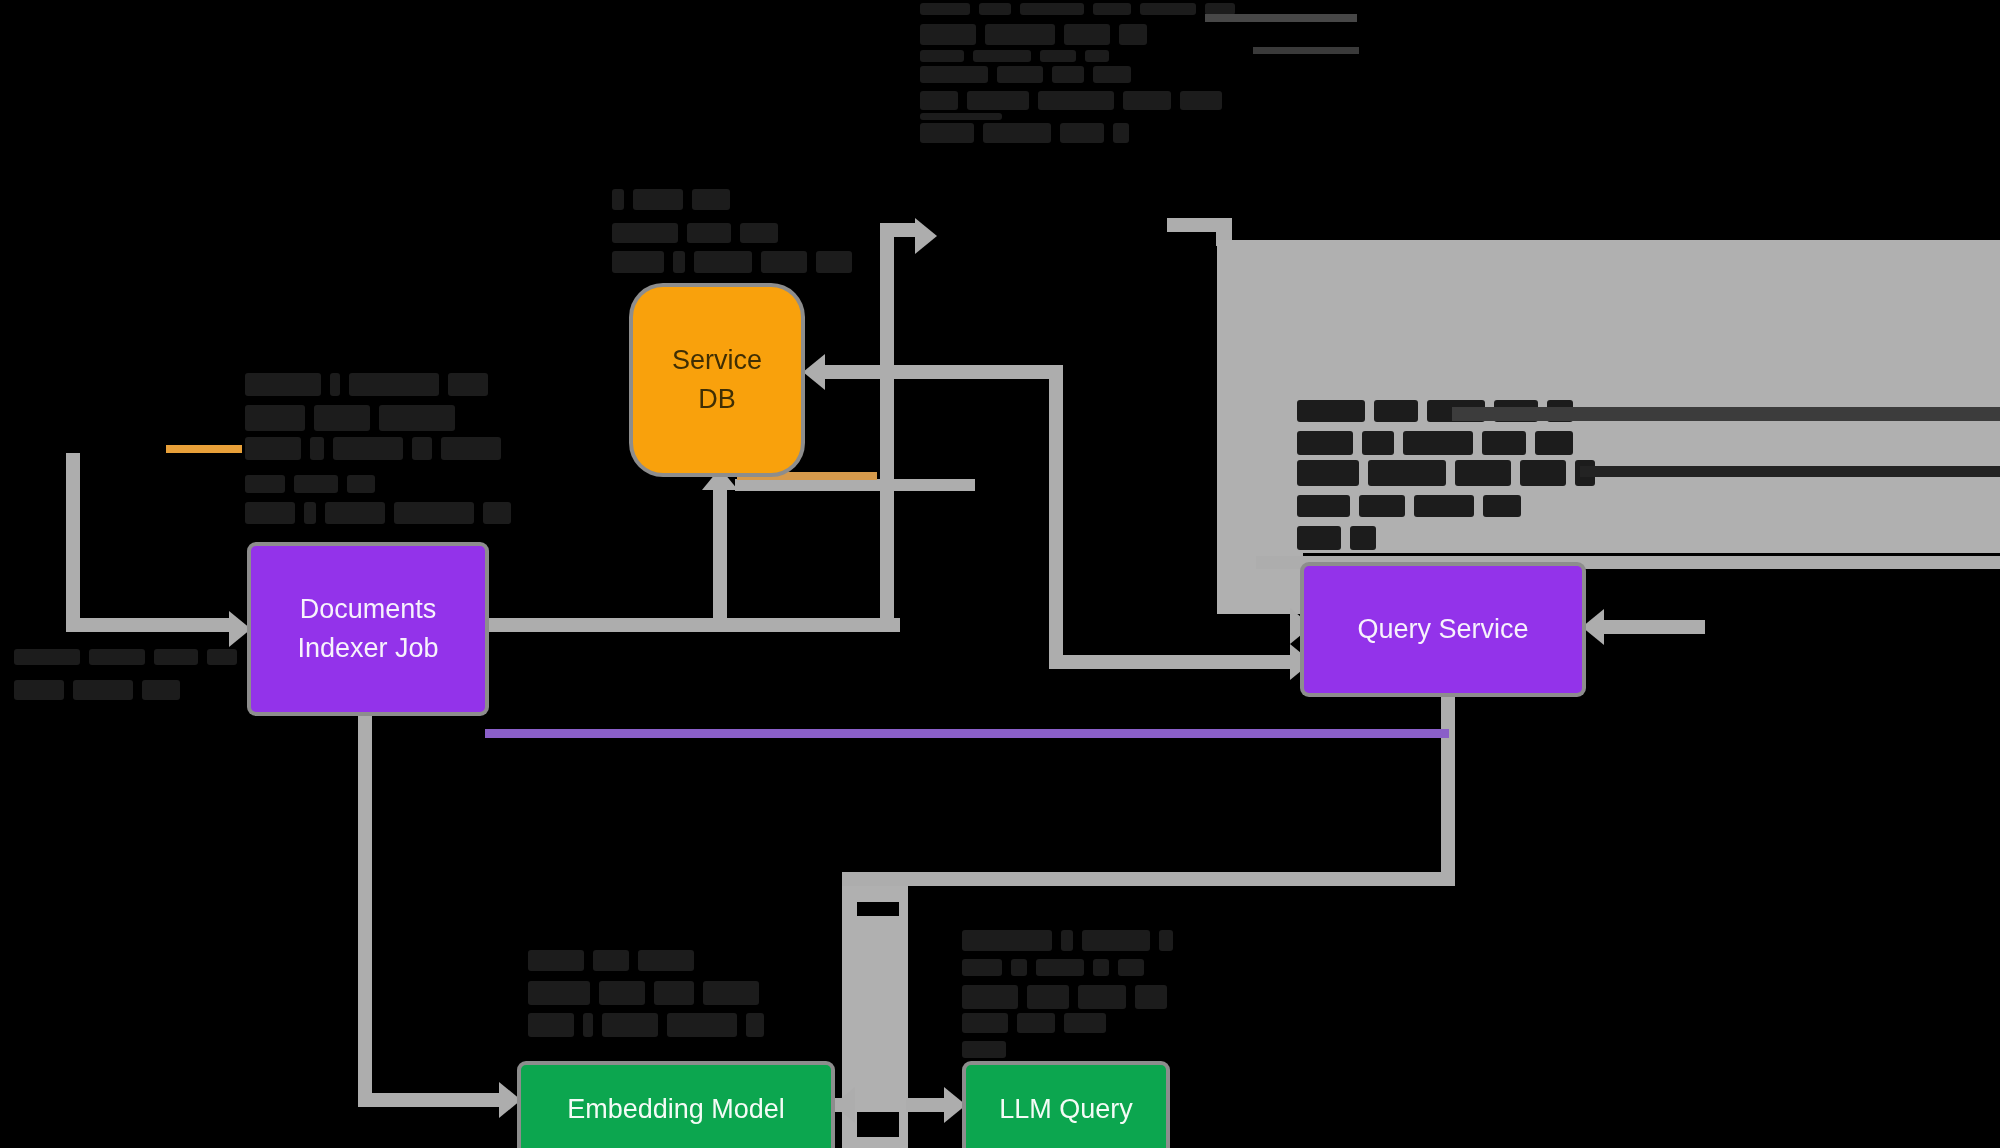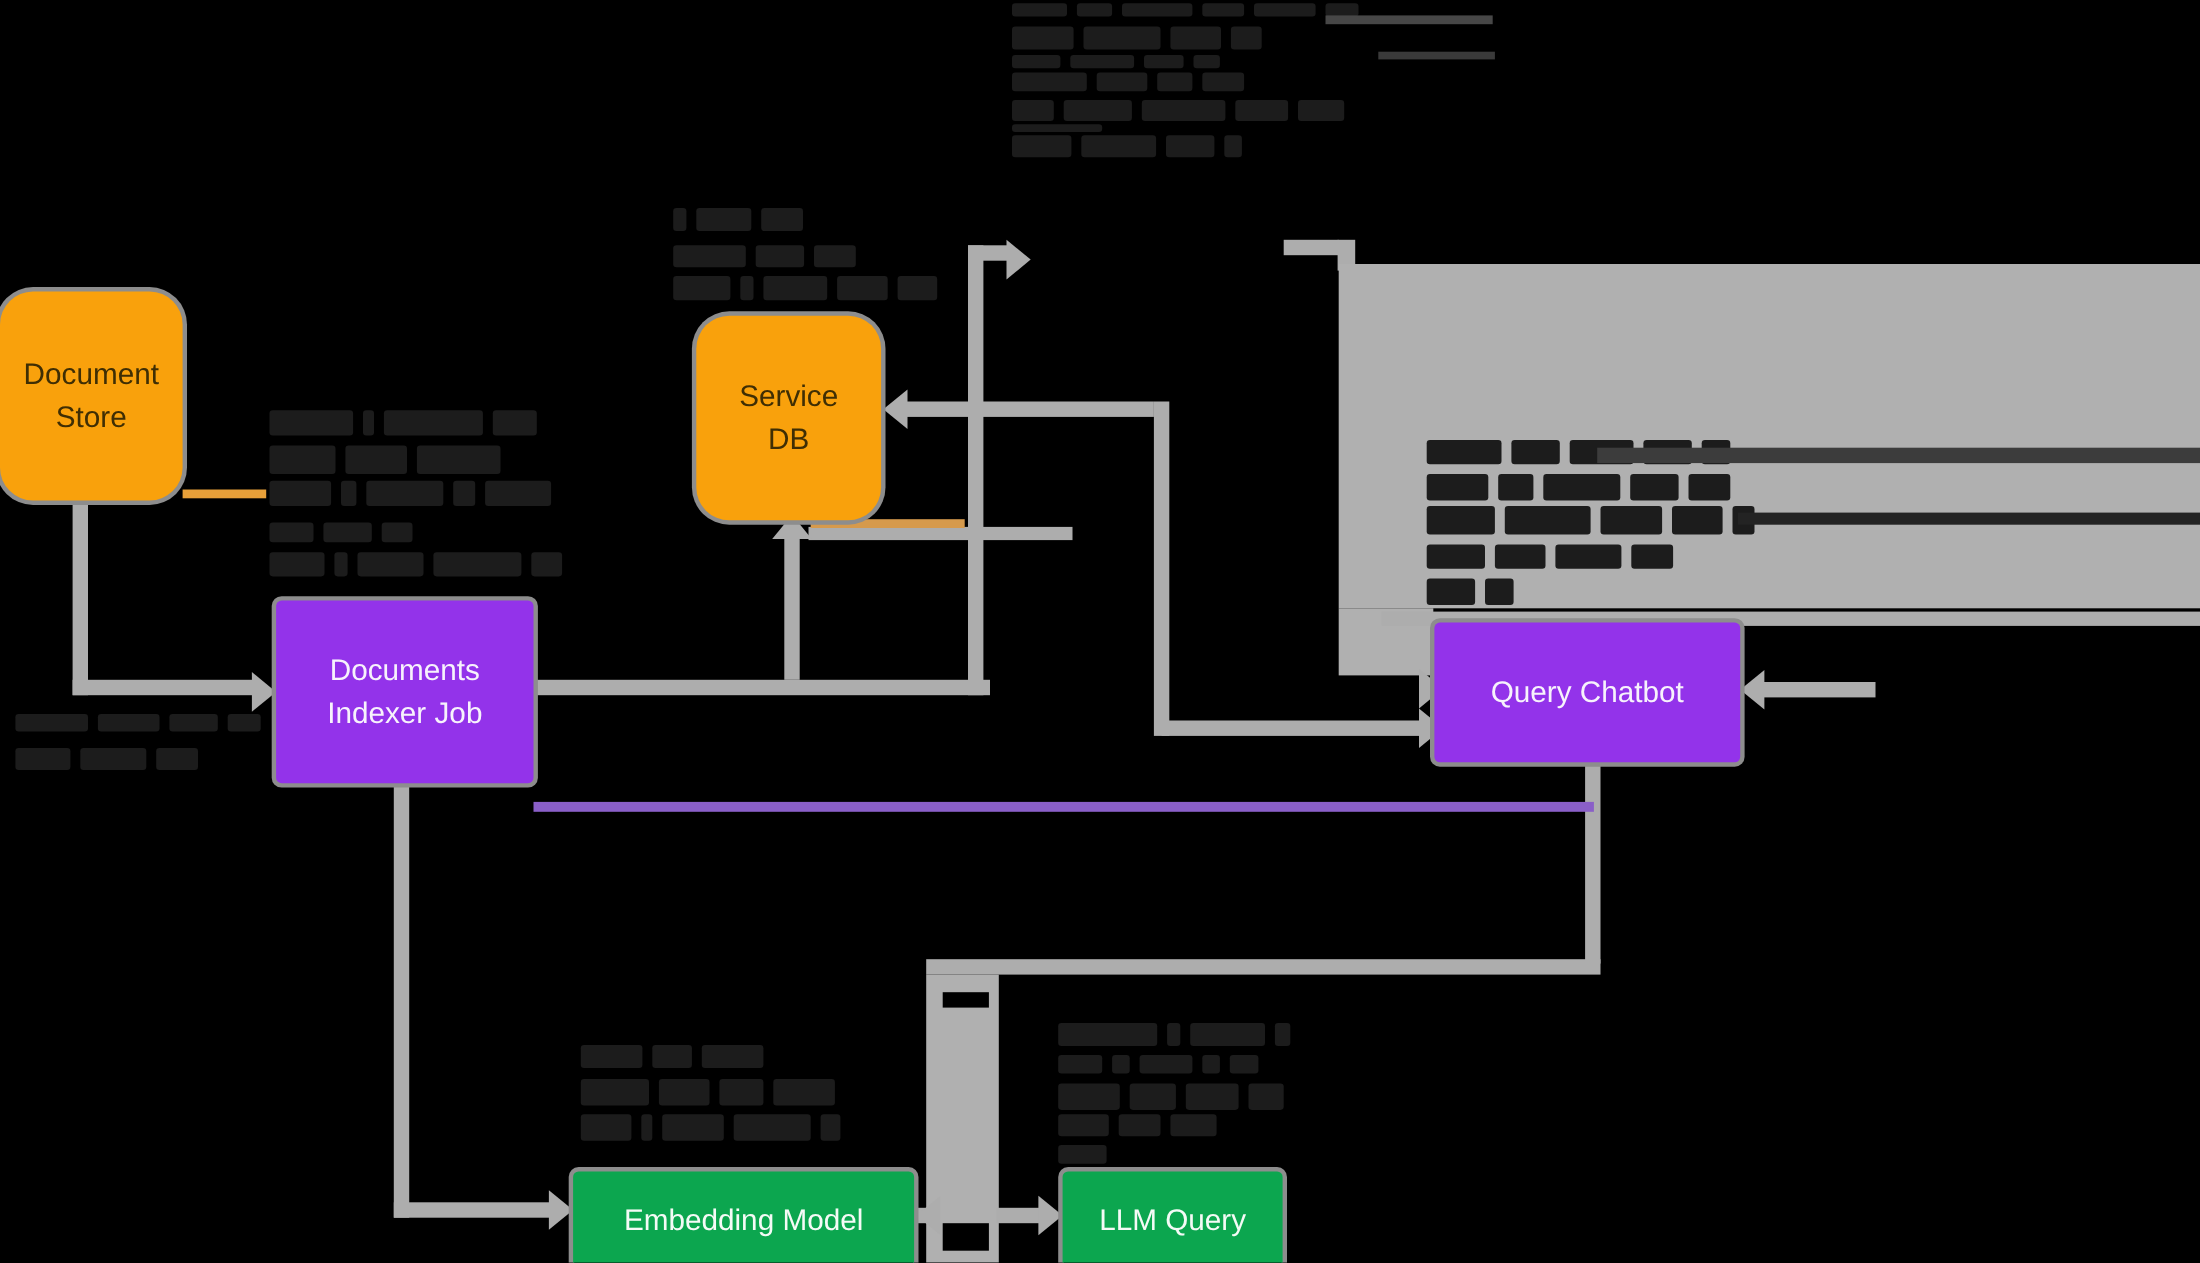--- a/index.html
+++ b/index.html
@@ -174,31 +174,28 @@
       <div class="word" style="left: 962px; top: 1013px; width: 46px; height: 20px; background: rgb(28, 28, 28);"></div>
       <div class="word" style="left: 1017px; top: 1013px; width: 38px; height: 20px; background: rgb(28, 28, 28);"></div>
       <div class="word" style="left: 1064px; top: 1013px; width: 42px; height: 20px; background: rgb(28, 28, 28);"></div>
       <div class="word" style="left: 962px; top: 1041px; width: 44px; height: 17px; background: rgb(28, 28, 28);"></div>
       <div class="seg" style="left: 1205px; top: 14px; width: 152px; height: 8px; background: rgb(71, 71, 71);"></div>
       <div class="seg" style="left: 1253px; top: 47px; width: 106px; height: 7px; background: rgb(58, 58, 58);"></div>
       <div class="seg" style="left: 1452px; top: 407px; width: 548px; height: 14px; background: rgb(60, 60, 60);"></div>
       <div class="seg" style="left: 1580px; top: 466px; width: 420px; height: 11px; background: rgb(35, 35, 35);"></div>
     </div>
 
-  <div class="node cyl" id="n0" style="left: 0px; top: 265px; width: 166px; height: 190px; background: rgb(249, 161, 12); color: rgb(63, 46, 4); padding: 0px 18px;">
-      <span>Document Store</span>
-    </div>
   <div class="node cyl" id="n1" style="left: 633px; top: 287px; width: 168px; height: 186px; background: rgb(249, 161, 12); color: rgb(63, 46, 4); padding: 0px 34px;">
       <span>Service DB</span>
     </div>
   <div class="node rect" id="n3" style="left: 251px; top: 546px; width: 234px; height: 166px; background: rgb(147, 51, 234); color: rgb(247, 242, 252); padding: 0px 22px;">
       <span>Documents Indexer Job</span>
     </div>
   <div class="node rect" id="n4" style="left: 1304px; top: 566px; width: 278px; height: 127px; background: rgb(147, 51, 234); color: rgb(247, 242, 252); padding: 0px 10px;">
-      <span>Query Chatbot</span>
+      <span>Query Service</span>
     </div>
   <div class="node rect" id="n6" style="left: 521px; top: 1065px; width: 310px; height: 90px; background: rgb(12, 166, 79); color: rgb(244, 251, 246); padding: 0px 10px;">
       <span>Embedding Model</span>
     </div>
   <div class="node rect" id="n7" style="left: 966px; top: 1065px; width: 200px; height: 90px; background: rgb(12, 166, 79); color: rgb(244, 251, 246); padding: 0px 10px;">
       <span>LLM Query</span>
     </div>
 </div>
 
 </body></html>

